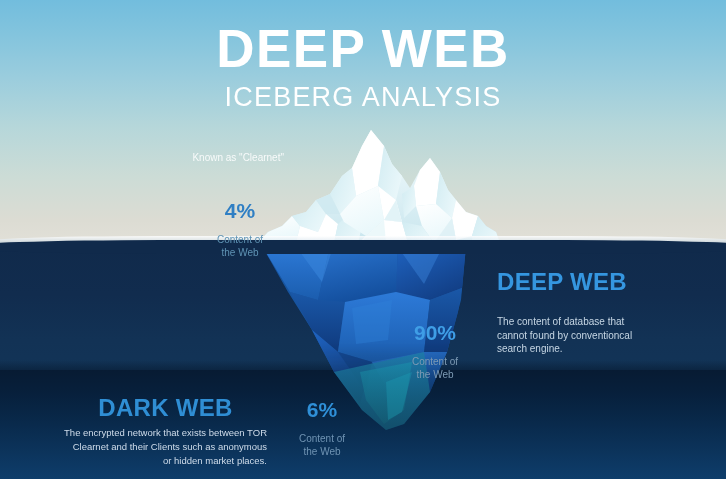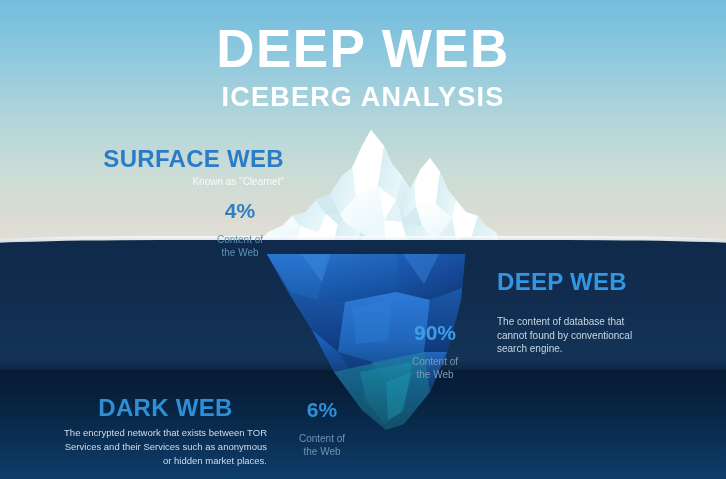--- a/index.html
+++ b/index.html
@@ -67,21 +67,21 @@
 
   
   .title-wrap{
     position:absolute;left:0;top:22px;width:726px;text-align:center;
   }
   .title-main{
     font-size:53px;font-weight:bold;color:#ffffff;letter-spacing:1.5px;
     line-height:1.0;
   }
   .title-sub{
-    font-size:27px;font-weight:bold;color:#ffffff;letter-spacing:1.2px;
+    font-size:27px;font-weight:normal;color:#ffffff;letter-spacing:1.2px;
     margin-top:9px;line-height:1.0;
   }
 
   .blk{position:absolute;}
 
   .h-surface{
     font-size:24px;font-weight:bold;color:#2a7cc7;letter-spacing:.3px;
     line-height:1;white-space:nowrap;
   }
   .sub-surface{
@@ -246,21 +246,20 @@
 
   <div class="waterline-glow"></div>
   <div class="waterline-edge"></div>
 
   <div class="title-wrap">
     <div class="title-main">DEEP WEB</div>
     <div class="title-sub">ICEBERG ANALYSIS</div>
   </div>
 
   <div class="blk" style="left:92px;top:147px;width:192px;">
-    <div class="h-surface" style="text-align:right;">SURFACE WEB</div>
     <div class="sub-surface">Known as "Clearnet"</div>
   </div>
 
   <div class="blk stat stat-surface" style="left:206px;top:200px;width:68px;">
     <div class="pct">4%</div>
     <div class="lbl">Content of</div>
     <div class="lbl" style="margin-top:0;">the Web</div>
   </div>
 
   <div class="blk" style="left:497px;top:270px;width:170px;">
@@ -269,21 +268,21 @@
   </div>
 
   <div class="blk stat stat-deep" style="left:399px;top:322px;width:72px;">
     <div class="pct">90%</div>
     <div class="lbl">Content of</div>
     <div class="lbl" style="margin-top:0;">the Web</div>
   </div>
 
   <div class="blk" style="left:62px;top:396px;width:207px;">
     <div class="h-dark">DARK WEB</div>
-    <div class="body-dark">The  encrypted network that exists between TOR Services and their Services such as  anonymous or hidden market places.</div>
+    <div class="body-dark">The  encrypted network that exists between TOR Clearnet and their Clients such as  anonymous or hidden market places.</div>
   </div>
 
   <div class="blk stat stat-dark" style="left:287px;top:399px;width:70px;">
     <div class="pct">6%</div>
     <div class="lbl">Content of</div>
     <div class="lbl" style="margin-top:0;">the Web</div>
   </div>
 
 </div>
 

